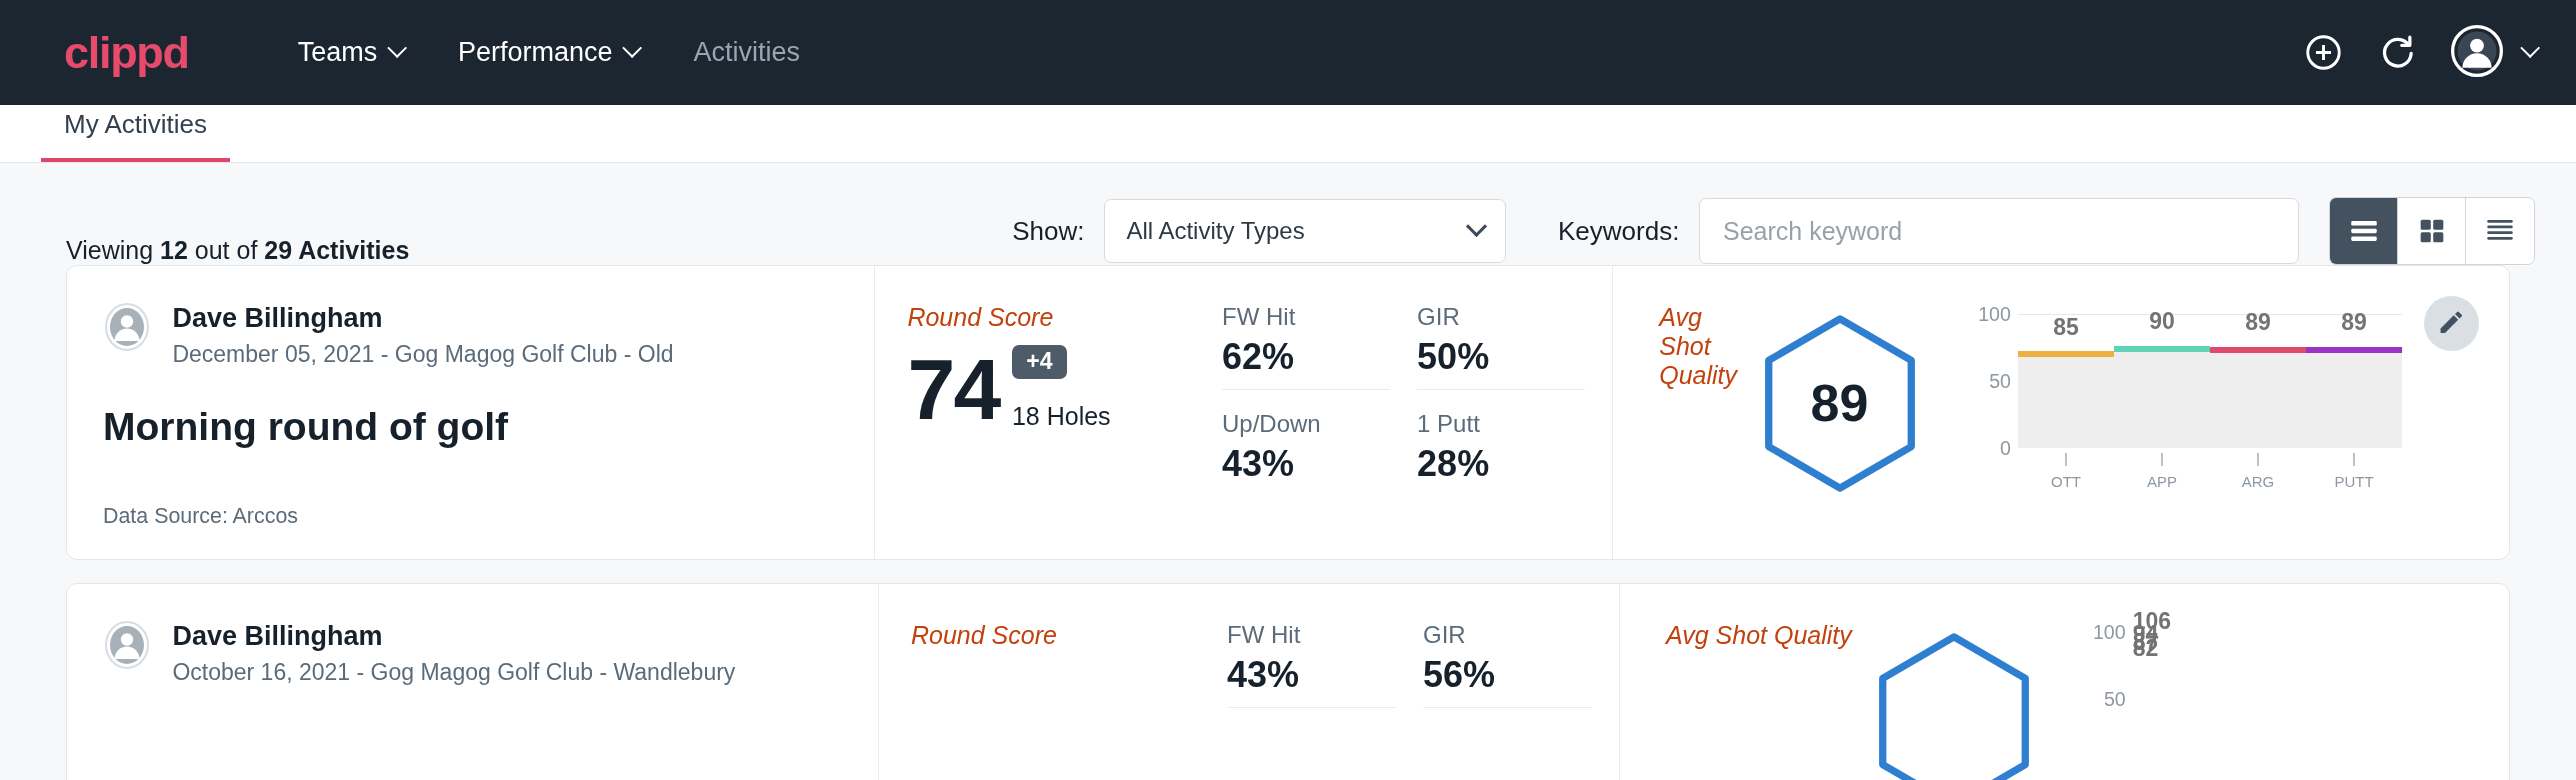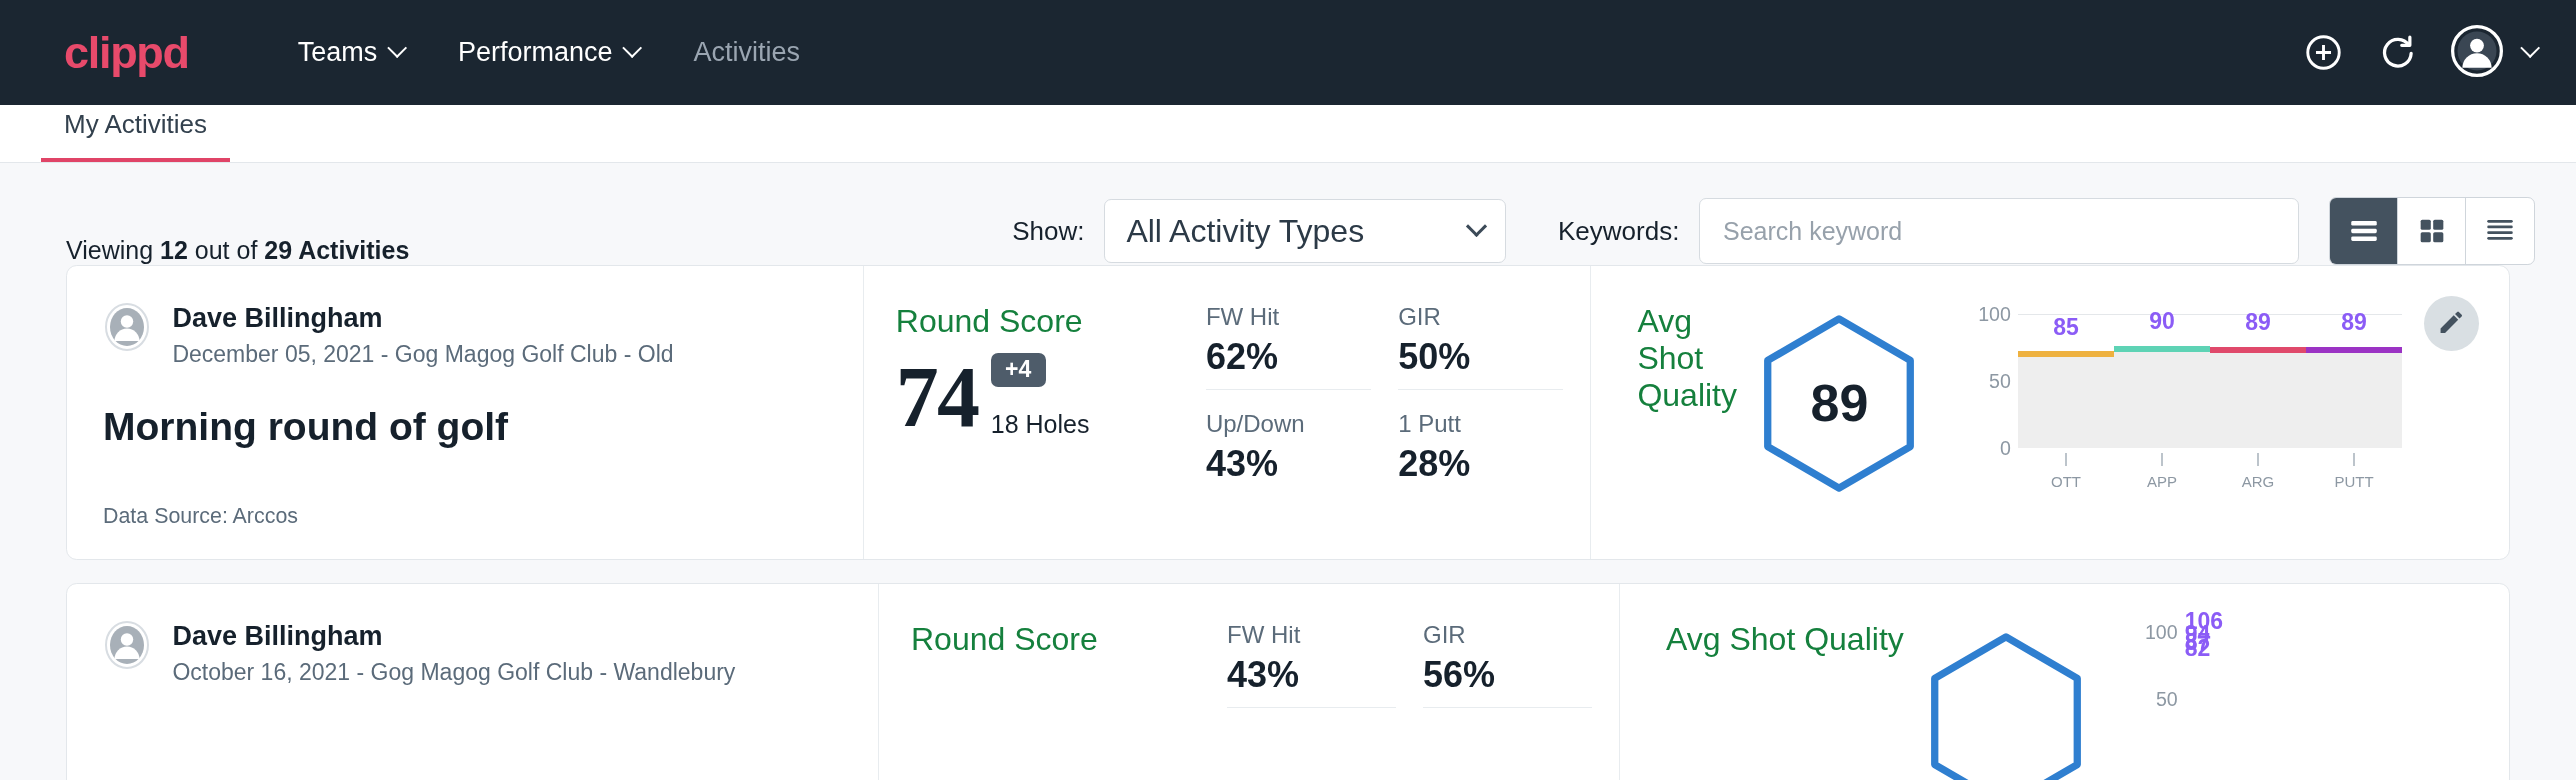--- a/index.html
+++ b/index.html
@@ -84,21 +84,21 @@
     display: flex; align-items: center; gap: 0;
   }
   .lbl { font-size: 26px; color: #16212c; margin-right: 19.6px; }
   .select {
     width: 402px; height: 64px;
     background: #fff;
     border: 0.9px solid #d6dbe0;
     border-radius: 7.1px;
     display: flex; align-items: center;
     padding: 0 21.4px;
-    font-size: 32px; color: #2c3a47;
+    font-size: 24px; color: #2c3a47;
     cursor: pointer;
     margin-right: 52px;
   }
   .select .sel-chev {
     margin-left: auto;
     width: 15px; height: 15px;
     border-right: 3.6px solid #3c4a58;
     border-bottom: 3.6px solid #3c4a58;
     transform: rotate(45deg) translate(-3.6px,-3.6px);
   }
@@ -151,23 +151,23 @@
   .who-text { display: flex; flex-direction: column; gap: 7.1px; }
   .who-name { font-size: 27px; font-weight: 700; color: #16212c; }
   .who-sub { font-size: 23px; color: #5b6b7a; }
   .card-title { font-size: 39px; font-weight: 600; color: #16212c; margin-top: 37px; }
   .card-source { font-size: 21.4px; color: #5b6b7a; margin-top: auto; }
 
   .card-col-score {
     width: 321px;
     padding: 37px 0 30px 32px;
   }
-  .sec-label { font-size: 32px; color: #15803d; }
+  .sec-label { font-size: 25px; color: #c2410c; font-style: italic; }
   .score-row { display: flex; align-items: flex-end; margin-top: 12.5px; }
-  .score-num { font-size: 86px; font-weight: 700; color: #16212c; line-height: 0.95; letter-spacing: -1.8px; font-family: Liberation Serif, serif; }
+  .score-num { font-size: 86px; font-weight: 700; color: #16212c; line-height: 0.95; letter-spacing: -1.8px; }
   .score-side { display: flex; flex-direction: column; justify-content: space-between; height: 86px; margin-left: 12.5px; }
   .badge {
     background: #4e5c6a; color: #fff;
     font-size: 23px; font-weight: 700;
     border-radius: 7.1px;
     padding: 3.6px 14.3px;
     align-self: flex-start;
   }
   .holes { font-size: 25px; color: #16212c; }
 
@@ -208,21 +208,21 @@
     font-size: 19.6px; color: #8d98a3;
   }
   .ytick { position: absolute; right: 7.1px; transform: translateY(-50%); }
   .plot { flex: 1; position: relative; border-left: none; }
   .gridline { position: absolute; left: 0; right: 0; height: 0.9px; background: #e4e7ea; }
   .axisline { position: absolute; left: 0; right: 0; bottom: 0; height: 1.8px; background: #a9b2ba; }
   .bars { position: absolute; left: 0; right: 0; bottom: 0; top: 0; display: flex; justify-content: space-around; align-items: flex-end; }
   .barcell { width: 96px; position: relative; height: 100%; display: flex; flex-direction: column; justify-content: flex-end; align-items: center; }
   .bar { width: 100%; background: #eeeeee; position: relative; }
   .barcap { position: absolute; top: 0; left: 0; right: 0; height: 6.2px; }
-  .barval { position: absolute; left: 0; right: 0; text-align: center; font-size: 23px; font-weight: 700; color: #8b5cf6; }
+  .barval { position: absolute; left: 0; right: 0; text-align: center; font-size: 23px; font-weight: 700; color: #737373; }
   .xlabels { display: flex; justify-content: space-around; margin-left: 46px; margin-top: 5.4px; }
   .xlab { width: 96px; text-align: center; font-size: 15px; color: #8d98a3; }
   .xtick { width: 1.8px; height: 12.5px; background: #bcc4cb; margin: 0 auto 7.1px auto; }
 
   .edit-btn {
     position: absolute;
     top: 30px; right: 30px;
     width: 55px; height: 55px;
     border-radius: 50%;
     background: #d9dfe3;

